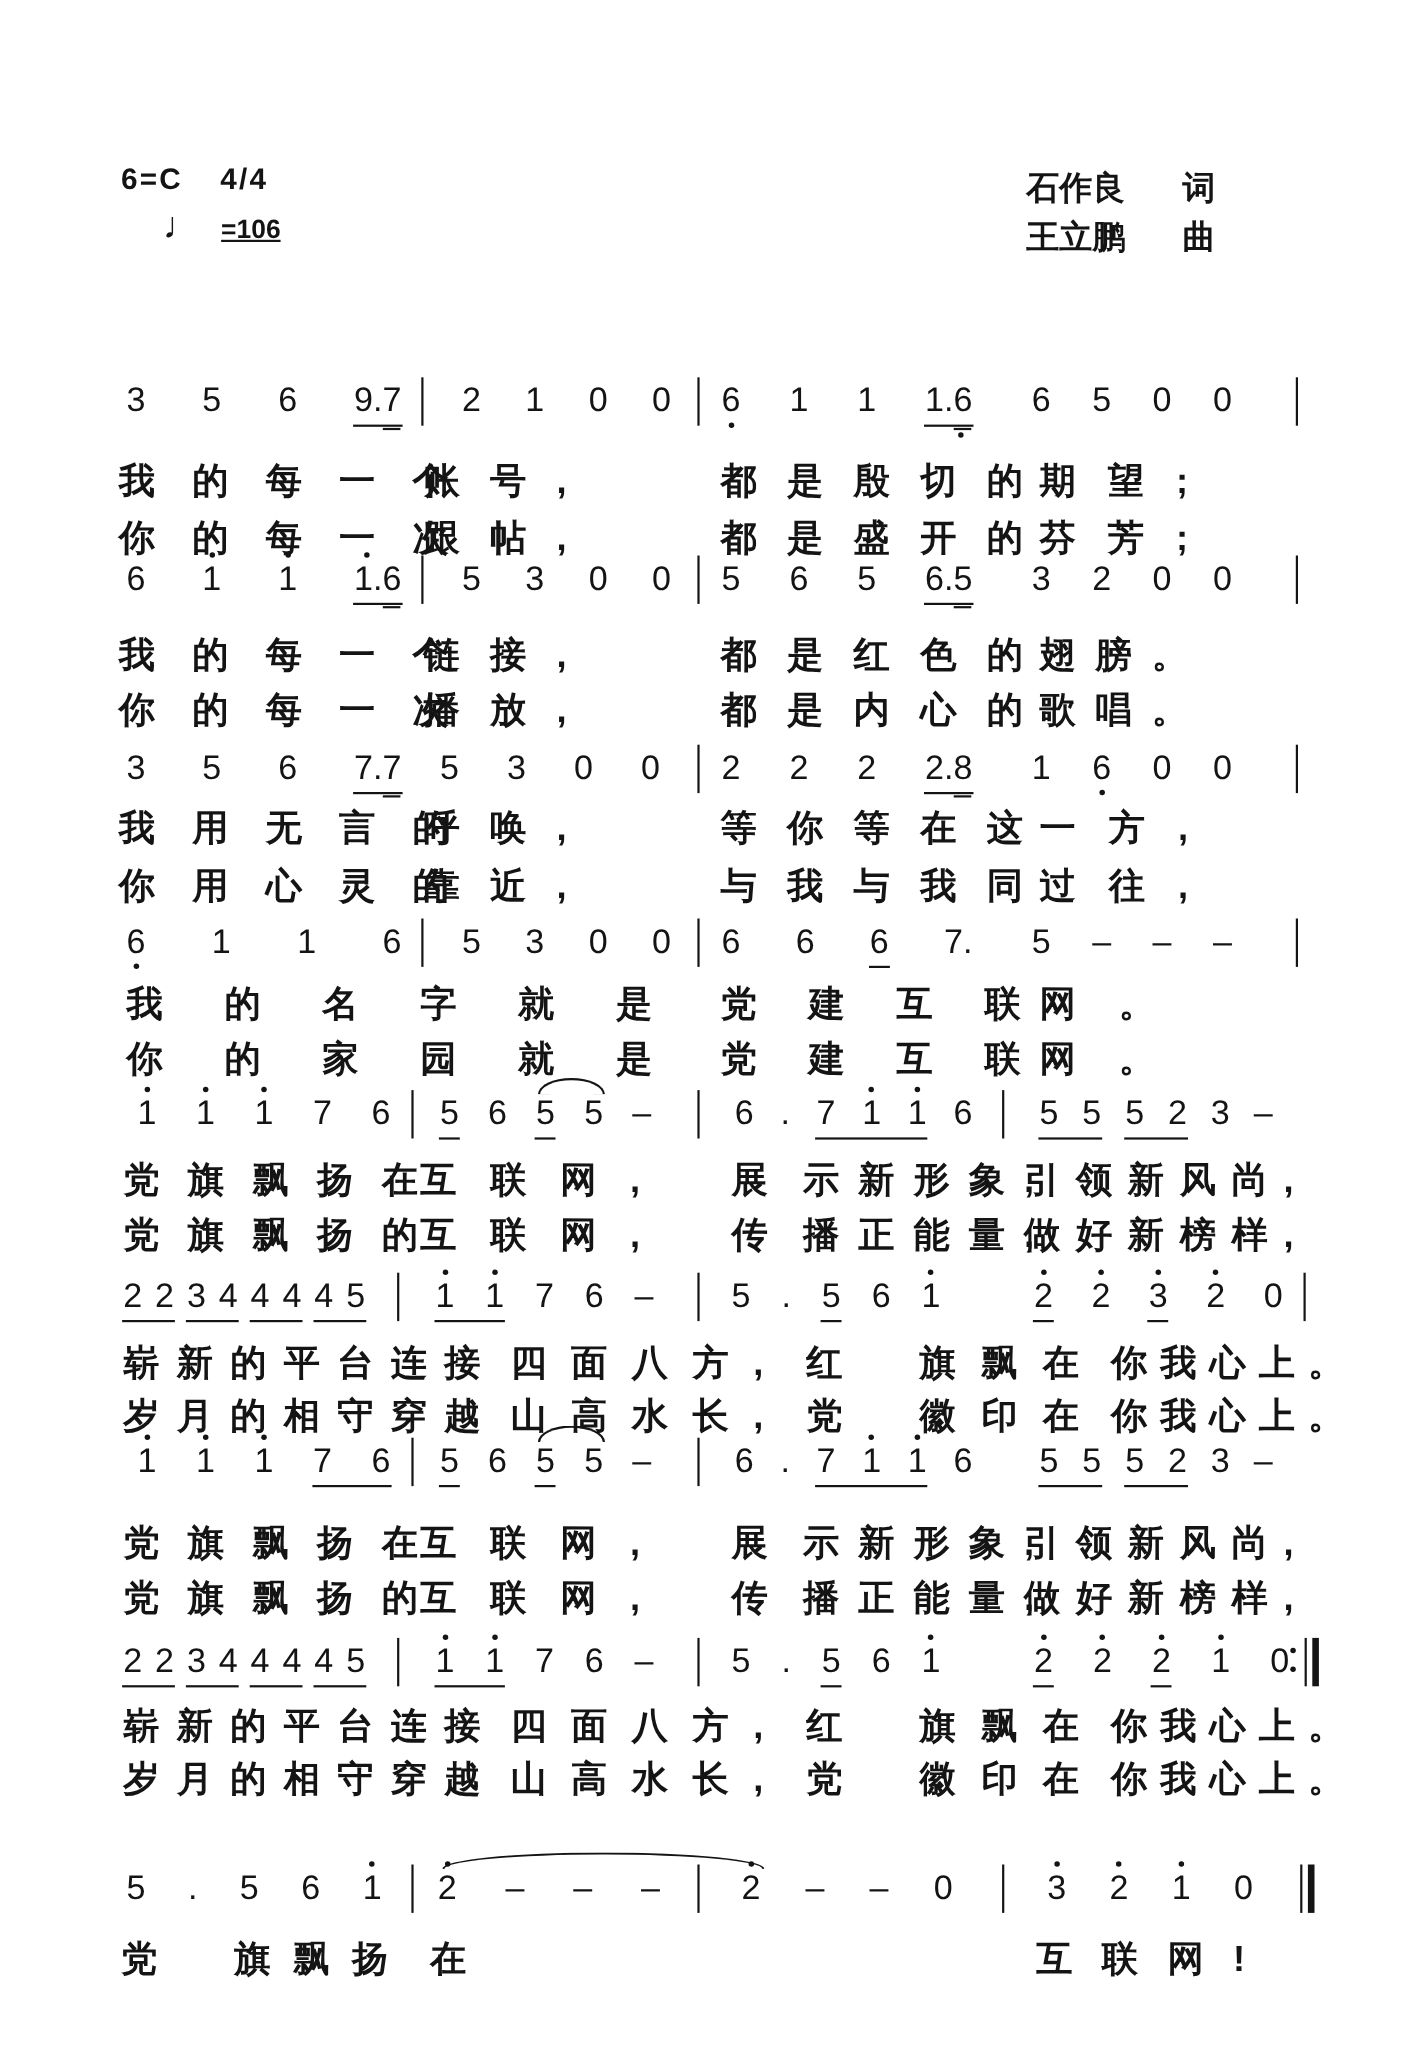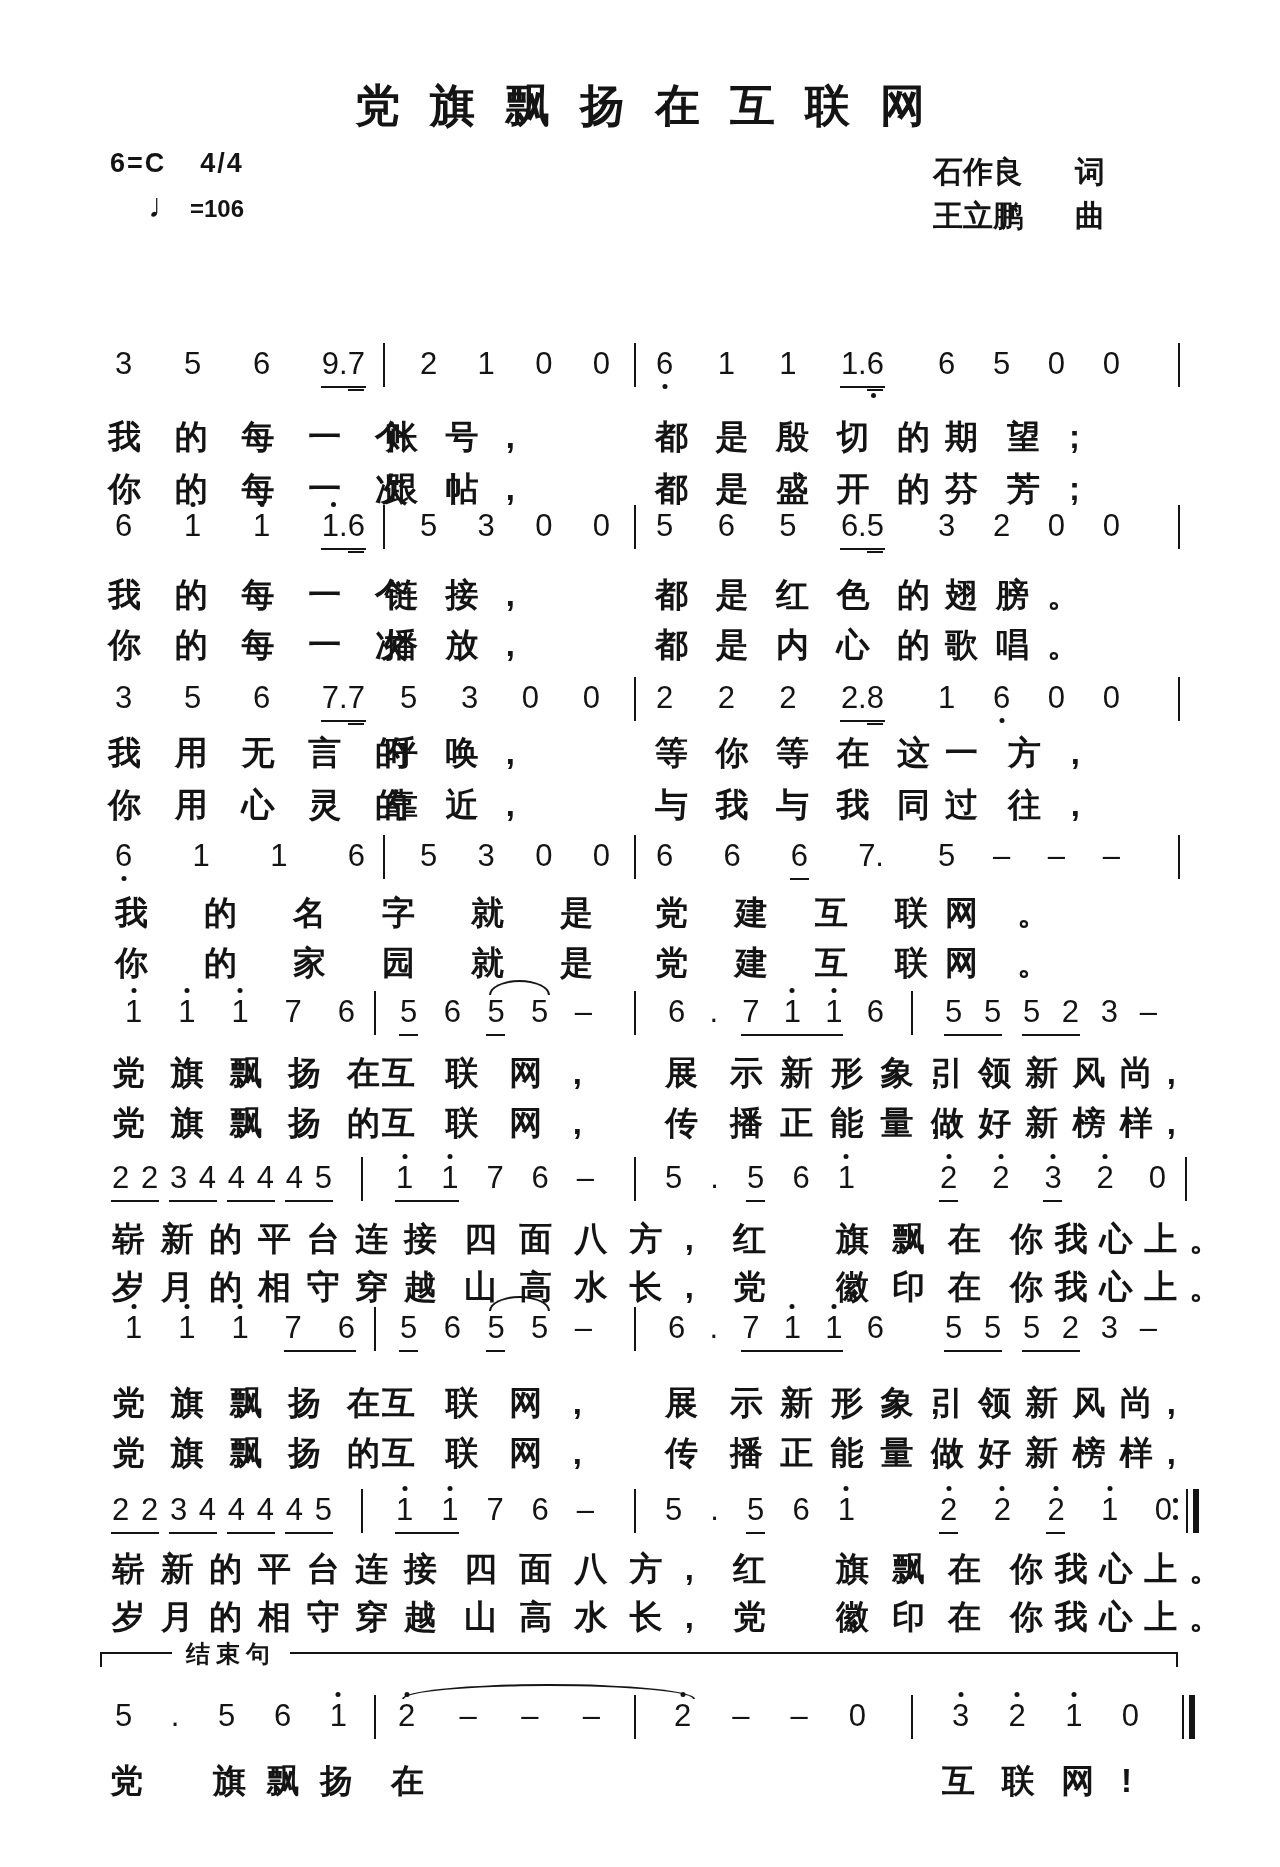--- a/index.html
+++ b/index.html
@@ -11,21 +11,21 @@
   
   .title{
     position:absolute;top:76px;left:0;width:100%;text-align:center;
     font-size:45px;font-weight:700;letter-spacing:30px;padding-left:30px;
     box-sizing:border-box;white-space:nowrap;
   }
   .keymeter{position:absolute;top:148px;left:110px;font-size:27px;font-weight:600;letter-spacing:2px;}
   .keymeter .meter{margin-left:34px;}
   .tempo{position:absolute;top:192px;left:148px;font-size:27px;font-weight:600;}
   .tempo .noteglyph{font-size:34px;line-height:27px;}
-  .tempo .tval{font-size:24px;margin-left:8px;}
+  .tempo .tval{font-size:24px;margin-left:19px;text-decoration:underline;}
   .credits{position:absolute;left:933px;width:172px;}
   .credit-row{display:flex;justify-content:space-between;font-size:30px;font-weight:600;line-height:44px;}
   .credit-row.r1{position:absolute;top:150px;width:100%;}
   .credit-row.r2{position:absolute;top:194px;width:100%;}
   
   .noterow{position:absolute;left:0;width:1280px;height:46px;}
   .measure{position:absolute;top:0;height:36px;display:flex;justify-content:space-between;align-items:flex-start;}
   .tok{position:relative;display:inline-block;font-size:31px;line-height:36px;font-weight:500;white-space:pre;}
   .tok .txt{letter-spacing:0px;}
   .octdot{position:absolute;width:5px;height:5px;border-radius:50%;background:#141414;left:50%;transform:translateX(-50%);}
@@ -55,46 +55,40 @@
   .endbracket .tick.r{right:0;}
   .endbracket .elabel{
     position:absolute;top:-15px;left:72px;background:#ffffff;padding:0 14px;
     font-size:24px;font-weight:700;letter-spacing:6px;line-height:30px;
   }
 </style>
 </head>
 <body>
 
 <div id="sheet">
-  <div class="title">党旗飘扬在互联网</div>
 
   <div class="keymeter">
     <span>6=C</span><span class="meter">4/4</span>
   </div>
 
   <div class="tempo">
     <span class="noteglyph">♩</span><span class="tval">=106</span>
   </div>
 
   <div class="credits">
     <div class="credit-row r1">
       <span>石作良</span>
       <span>词</span>
     </div>
     <div class="credit-row r2">
       <span>王立鹏</span>
       <span>曲</span>
     </div>
   </div>
 
-  <div class="endbracket" id="endbracket" style="top: 1652px; left: 100px; width: 1078px;">
-    <span class="tick l"></span>
-    <span class="tick r"></span>
-    <span class="elabel">结束句</span>
-  </div>
 <div class="noterow" style="top: 346px;">
       <div class="measure" style="left: 115px; width: 250px;">
         <span class="tok"><span class="txt">3</span></span>
         <span class="tok"><span class="txt">5</span></span>
         <span class="tok"><span class="txt">6</span></span>
         <span class="tok comp eq"><span class="txt">9.7</span><span class="d2line"></span></span>
         <div class="ugline" style="left: 206px; width: 45px;"></div>
       </div>
       <div class="measure" style="left: 420px; width: 190px;">
         <span class="tok"><span class="txt">2</span></span>

